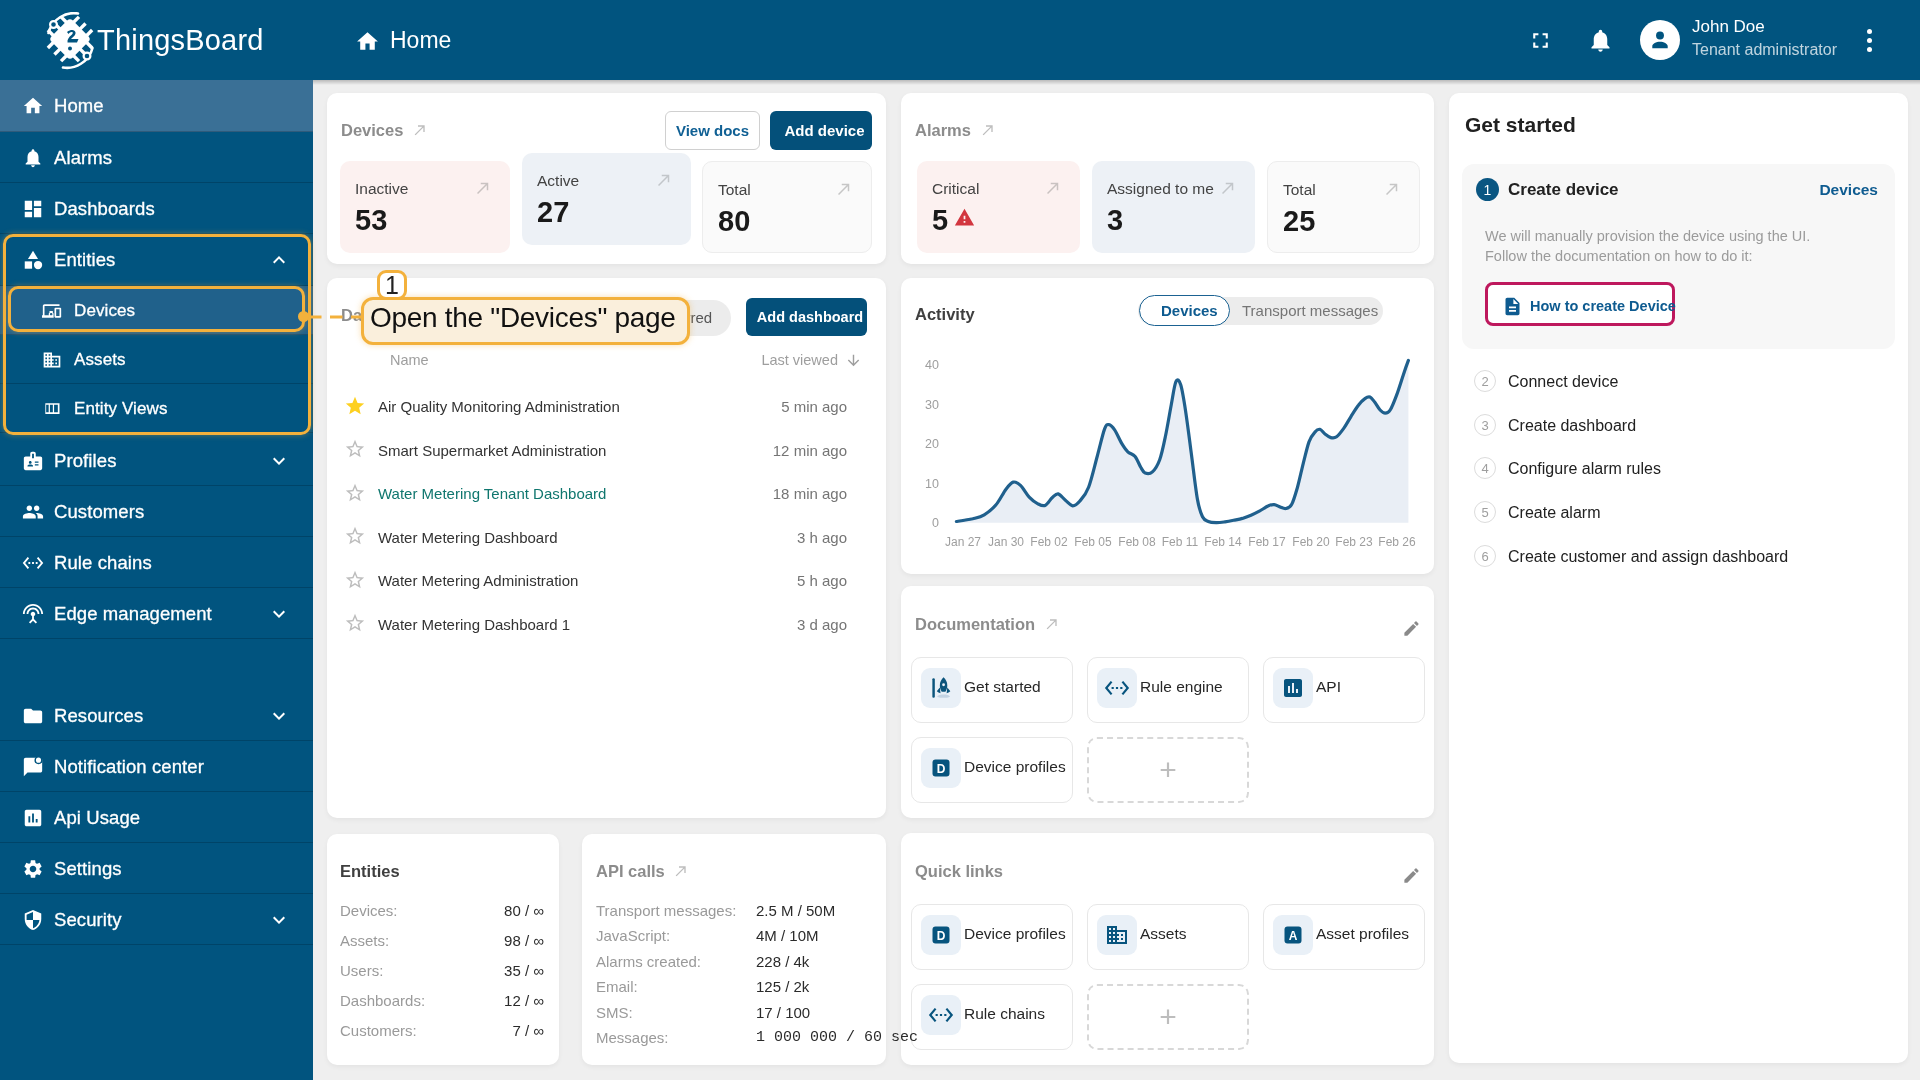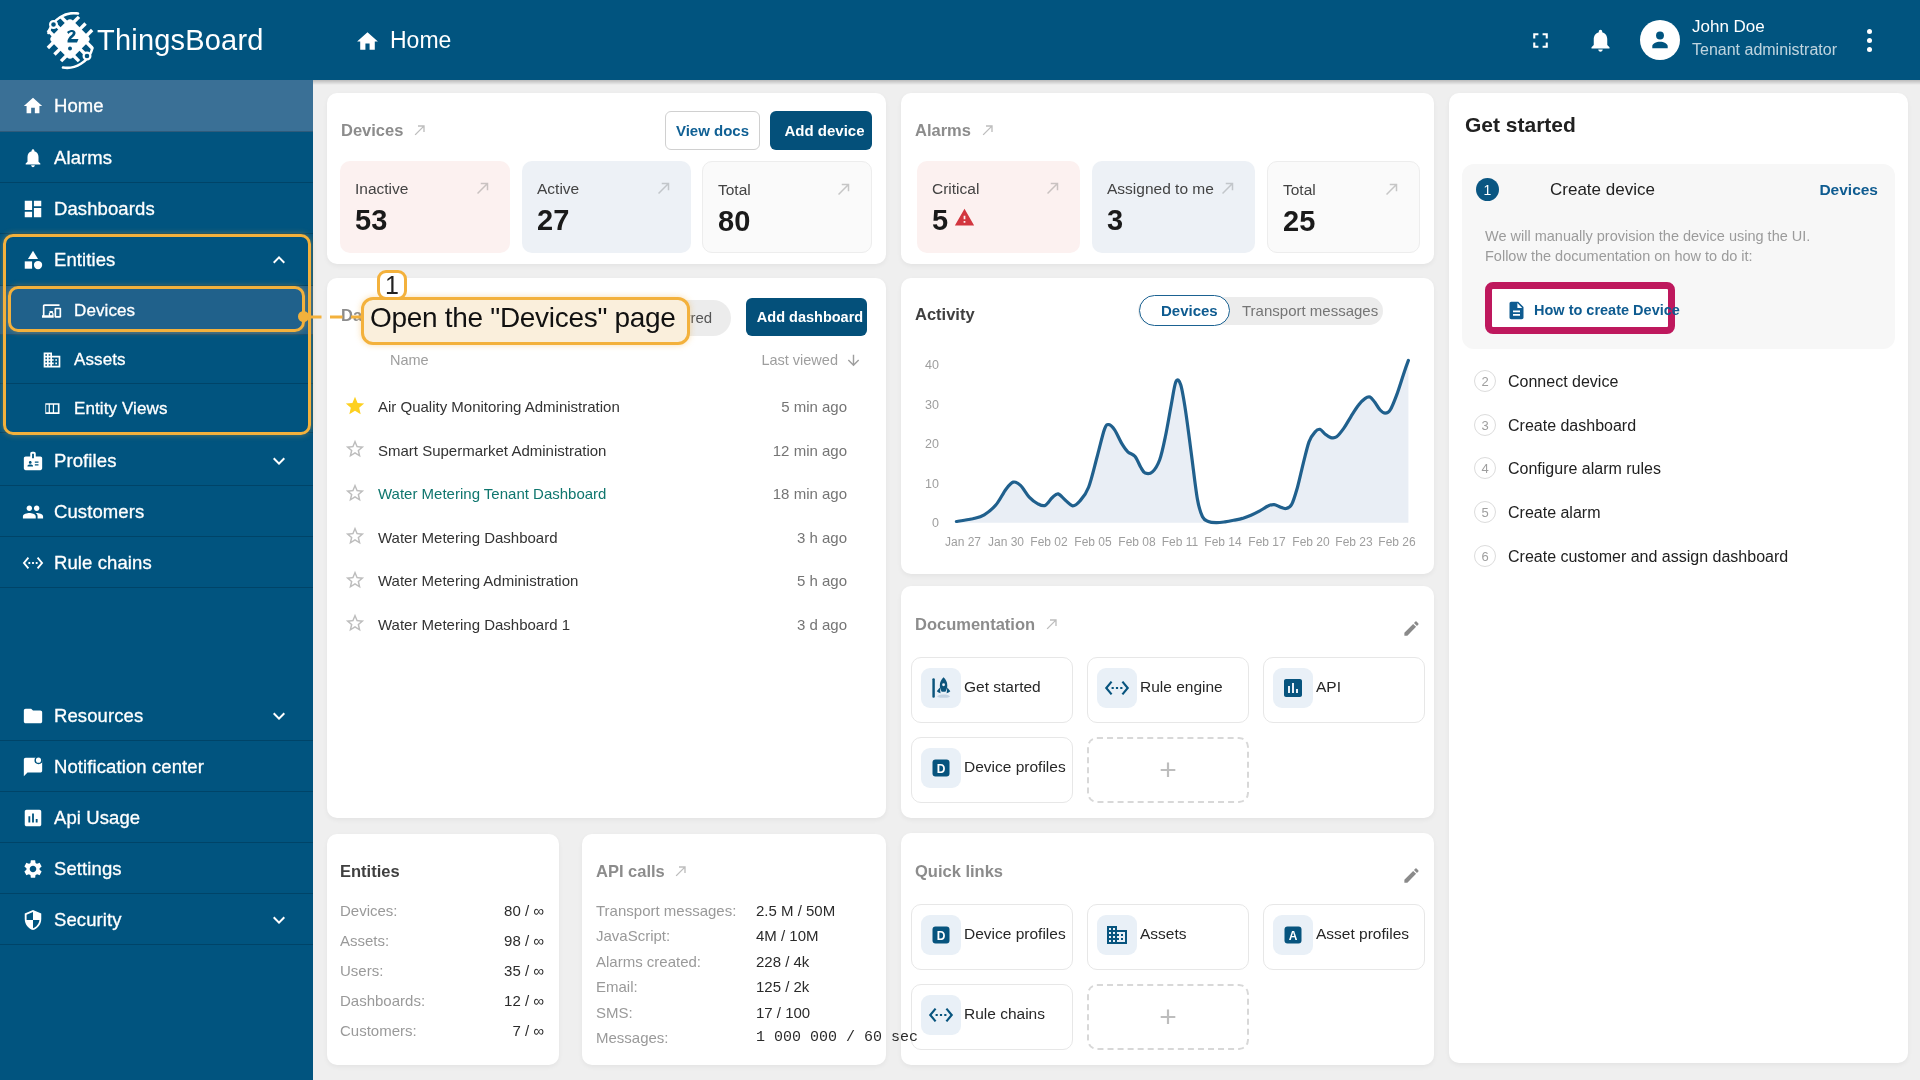--- a/index.html
+++ b/index.html
@@ -173,20 +173,30 @@
     <div class="lb">Customers</div>
       <div class="bline"></div>
   </div>
   <div class="mi" style="top:537px;height:51px;">
     <svg class="ic" viewBox="0 0 24 24">
         <path fill="#fff" d="M7.77 6.76L6.23 5.48.82 12l5.41 6.52 1.54-1.28L3.42 12l4.35-5.24zM7 13h2v-2H7v2zm10-2h-2v2h2v-2zm-6 2h2v-2h-2v2zm6.77-7.52l-1.54 1.28L20.58 12l-4.35 5.24 1.54 1.28L23.18 12l-5.41-6.52z"></path>
       </svg>
     <div class="lb">Rule chains</div>
       <div class="bline"></div>
   </div>
+  <div class="mi" style="top:588px;height:51px;">
+    <svg class="ic" viewBox="0 0 24 24">
+        <path fill="#fff" d="M12 5c-3.87 0-7 3.13-7 7h2c0-2.76 2.24-5 5-5s5 2.24 5 5h2c0-3.87-3.13-7-7-7zm1 9.29c.88-.39 1.5-1.26 1.5-2.29 0-1.38-1.12-2.5-2.5-2.5S9.5 10.62 9.5 12c0 1.02.62 1.9 1.5 2.29v3.3L7.59 21 9 22.41l3-3 3 3L16.41 21 13 17.59v-3.3zM12 1C5.93 1 1 5.93 1 12h2c0-4.97 4.03-9 9-9s9 4.03 9 9h2c0-6.07-4.93-11-11-11z"></path>
+      </svg>
+    <div class="lb">Edge management</div>
+    <svg class="chev" viewBox="0 0 24 24">
+        <path fill="#fff" d="M16.59 8.59L12 13.17 7.41 8.59 6 10l6 6 6-6z"></path>
+      </svg>
+    <div class="bline"></div>
+  </div>
   <div class="mi" style="top:690px;height:51px;">
     <svg class="ic" viewBox="0 0 24 24">
         <path fill="#fff" d="M10 4H4c-1.1 0-1.99.9-1.99 2L2 18c0 1.1.9 2 2 2h16c1.1 0 2-.9 2-2V8c0-1.1-.9-2-2-2h-8l-2-2z"></path>
       </svg>
     <div class="lb">Resources</div>
     <svg class="chev" viewBox="0 0 24 24">
         <path fill="#fff" d="M16.59 8.59L12 13.17 7.41 8.59 6 10l6 6 6-6z"></path>
       </svg>
     <div class="bline"></div>
   </div>
@@ -232,21 +242,21 @@
   </div>
   <div class="btn outline" style="left:338px;top:18px;width:95px;height:39px;">View docs</div>
   <div class="btn primary" style="left:443px;top:18px;width:102px;height:39px;">Add device</div>
   <div class="statbox" style="left:13px;top:68px;width:170px;height:92px;background:#fcf1f0;">
     <div class="sl">Inactive</div>
       <div class="sn">53</div>
     <svg class="ar" width="18" height="18" viewBox="0 0 24 24">
         <path fill="#c9c2c1" d="M9 5v2h6.59L4 18.59 5.41 20 17 8.41V15h2V5z"></path>
       </svg>
   </div>
-  <div class="statbox" style="left:195px;top:68px;width:169px;height:92px;background:#edf1f6;">
+  <div class="statbox" style="left:195px;top:60px;width:169px;height:92px;background:#edf1f6;">
     <div class="sl">Active</div>
       <div class="sn">27</div>
     <svg class="ar" width="18" height="18" viewBox="0 0 24 24">
         <path fill="#c2c6ca" d="M9 5v2h6.59L4 18.59 5.41 20 17 8.41V15h2V5z"></path>
       </svg>
   </div>
   <div class="statbox" style="left:375px;top:68px;width:170px;height:92px;background:#fafafa;border:1px solid #ededed;">
     <div class="sl">Total</div>
       <div class="sn">80</div>
     <svg class="ar" width="18" height="18" viewBox="0 0 24 24">
@@ -487,24 +497,24 @@
   <div class="row15" style="left:14px;top:170px;color:#9a9a9a;">SMS:</div>
     <div class="row15" style="left:174px;top:170px;color:#2b2b2b;">17 / 100</div>
   <div class="row15" style="left:14px;top:195px;color:#9a9a9a;">Messages:</div>
     <div class="row15" style="left:174px;top:195px;color:#2b2b2b;font-family:Liberation Mono, monospace;">1 000 000 / 60 sec</div>
 </div>
 
 <div class="card" style="left:1449px;top:93px;width:459px;height:970px;">
   <div class="abs" style="left:16px;top:20px;font-size:21px;font-weight:700;color:#212121;">Get started</div>
   <div class="abs" style="left:13px;top:71px;width:433px;height:185px;background:#f7f7f7;border-radius:12px;">
     <div class="abs" style="left:14px;top:14px;width:23px;height:23px;border-radius:50%;background:#0a5682;color:#fff;font-size:14px;display:flex;align-items:center;justify-content:center;">1</div>
-    <div class="abs" style="left:46px;top:16px;font-size:17px;font-weight:400;color:#212121;margin-left:42px;">Create device</div>
+    <div class="abs" style="left:46px;top:16px;font-size:17px;font-weight:700;color:#212121;">Create device</div>
     <div class="abs" style="right:17px;top:17px;font-size:15.5px;font-weight:700;color:#0e5b90;">Devices</div>
     <div class="abs" style="left:23px;top:62px;font-size:14.5px;color:#9b9b9b;line-height:20px;">We will manually provision the device using the UI.<br>Follow the documentation on how to do it:</div>
-    <div class="abs" style="left:23px;top:118px;width:190px;height:52px;background:#fff;border:7px solid #be185d;border-radius:8px;">
+    <div class="abs" style="left:23px;top:118px;width:190px;height:44px;background:#fff;border:3px solid #be185d;border-radius:8px;">
       <svg class="abs" style="left:14px;top:11px" width="21" height="21" viewBox="0 0 24 24">
           <path fill="#0e5b90" d="M14 2H6c-1.1 0-1.99.9-1.99 2L4 20c0 1.1.89 2 1.99 2H18c1.1 0 2-.9 2-2V8l-6-6zm2 16H8v-2h8v2zm0-4H8v-2h8v2zm-3-5V3.5L18.5 9H13z"></path>
         </svg>
       <div class="abs" style="left:42px;top:13px;font-size:14.5px;font-weight:700;color:#0e5b90;">How to create Device</div>
     </div>
   </div>
   <div class="abs" style="left:25px;top:277px;width:22px;height:22px;border-radius:50%;border:1px solid #dcdcdc;color:#9e9e9e;font-size:13px;display:flex;align-items:center;justify-content:center;">2</div>
   <div class="abs" style="left:59px;top:280px;font-size:16px;color:#212121;">Connect device</div>
   <div class="abs" style="left:25px;top:321px;width:22px;height:22px;border-radius:50%;border:1px solid #dcdcdc;color:#9e9e9e;font-size:13px;display:flex;align-items:center;justify-content:center;">3</div>
   <div class="abs" style="left:59px;top:324px;font-size:16px;color:#212121;">Create dashboard</div>

